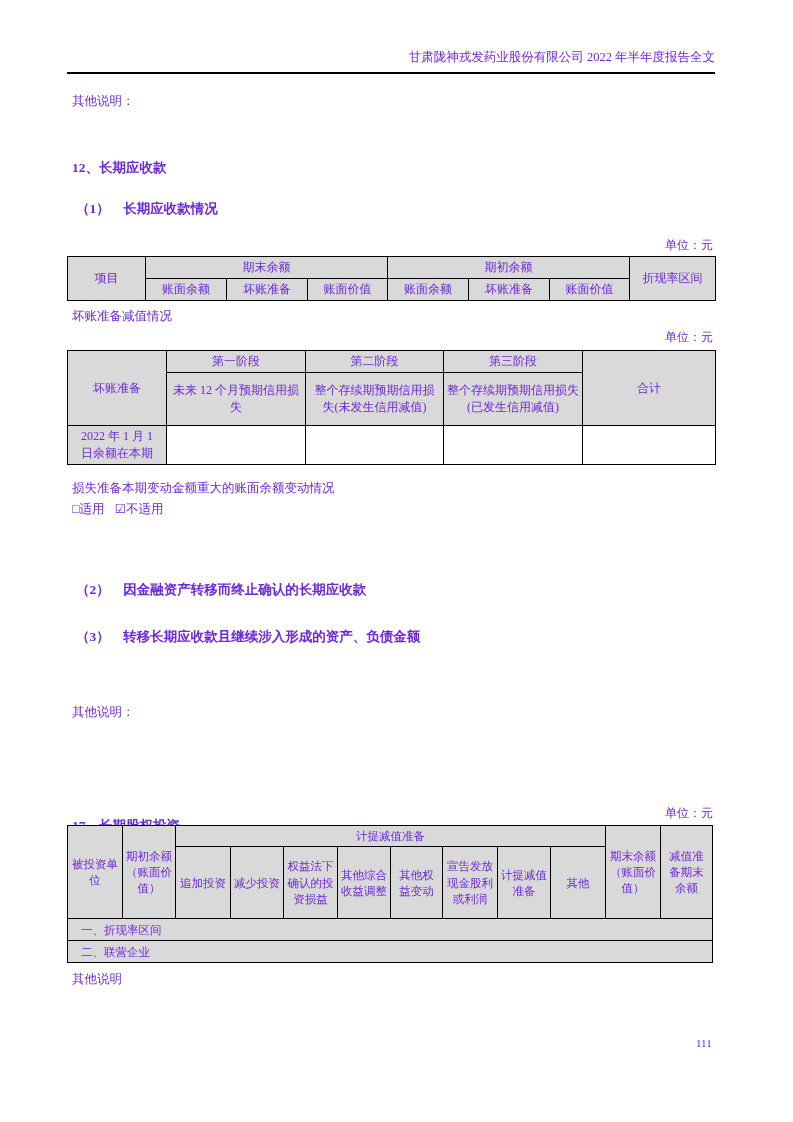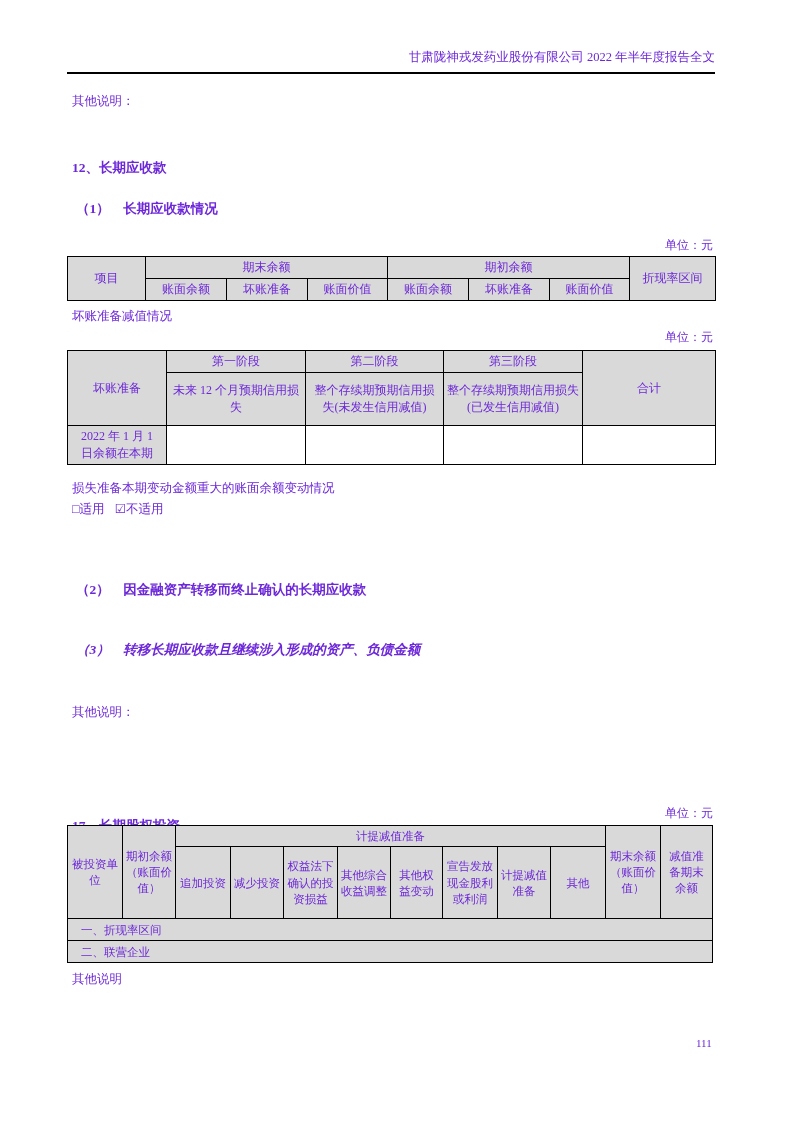--- a/index.html
+++ b/index.html
@@ -125,21 +125,21 @@
   <div class="abs body-text" style="left:72px; top:480px;">损失准备本期变动金额重大的账面余额变动情况</div>
 
   <div class="abs body-text" style="left:72px; top:501px;">
     <span>□适用</span>
     <span style="display:inline-block; width:4px;"></span>
     <span>☑不适用</span>
   </div>
 
   <div class="abs heading" style="left:76px; top:561px;margin-top:20px;">（2）　因金融资产转移而终止确认的长期应收款</div>
 
-  <div class="abs heading" style="left:76px; top:641px;font-style:italic;">（3）　转移长期应收款且继续涉入形成的资产、负债金额</div>
+  <div class="abs heading" style="left:76px; top:628px;">（3）　转移长期应收款且继续涉入形成的资产、负债金额</div>
 
   <div class="abs body-text" style="left:72px; top:704px;">其他说明：</div>
 
   <div class="abs heading" style="left:72px; top:769px;margin-top:48px;">17、长期股权投资</div>
 
   <div class="abs unit-label" style="top:805px;">单位：元</div>
 
   <table class="abs" style="left:67px; top:825px; width:645px; font-size:11.5px;">
     <colgroup>
       <col style="width:55px">

